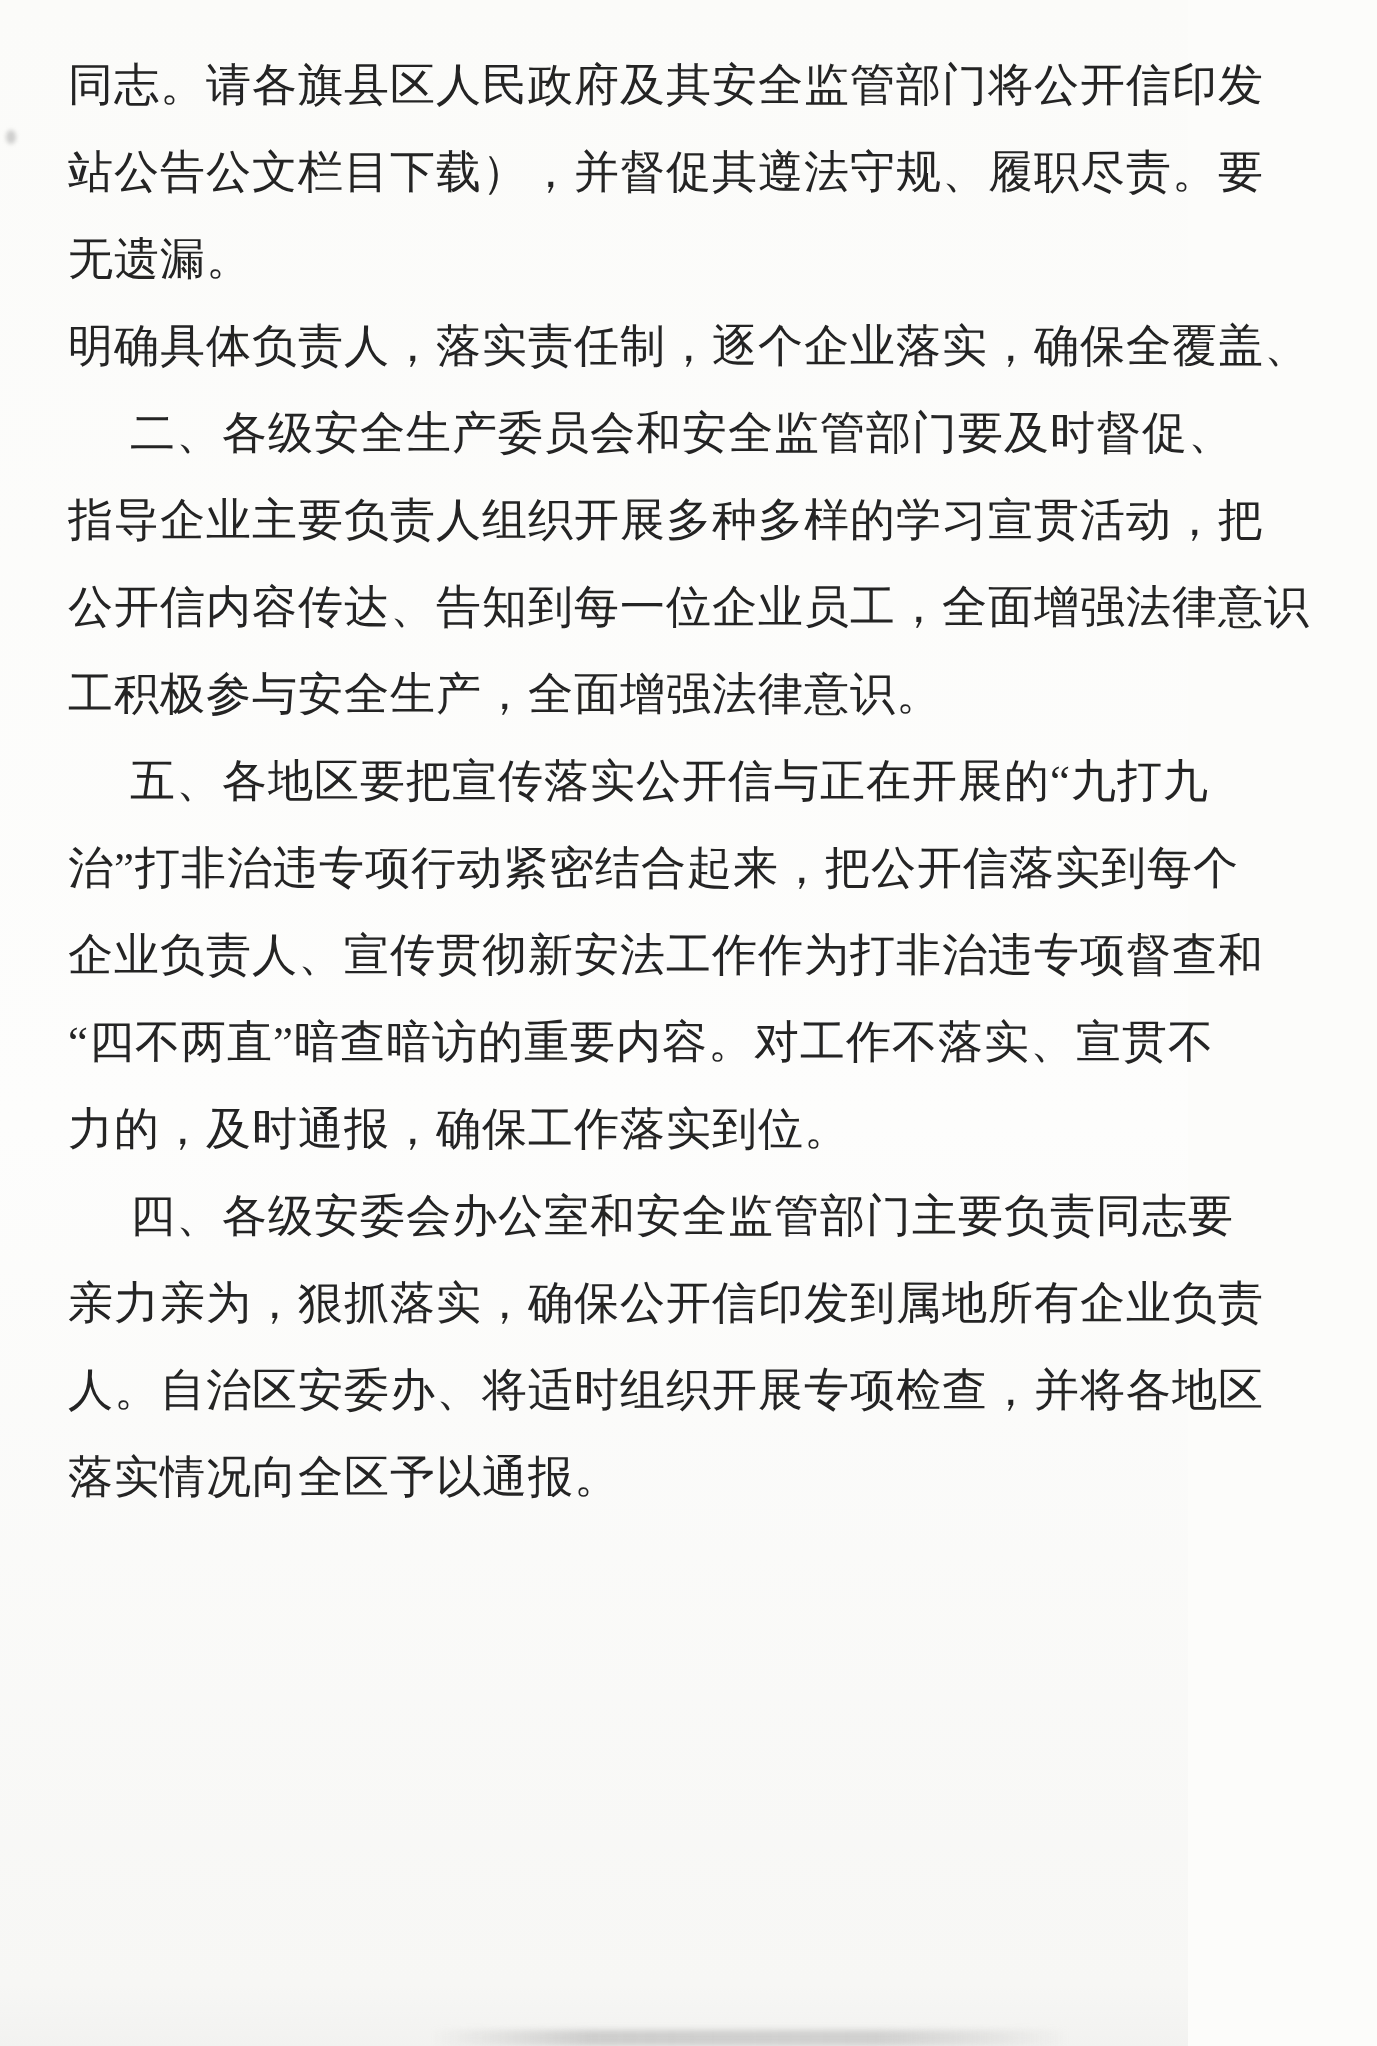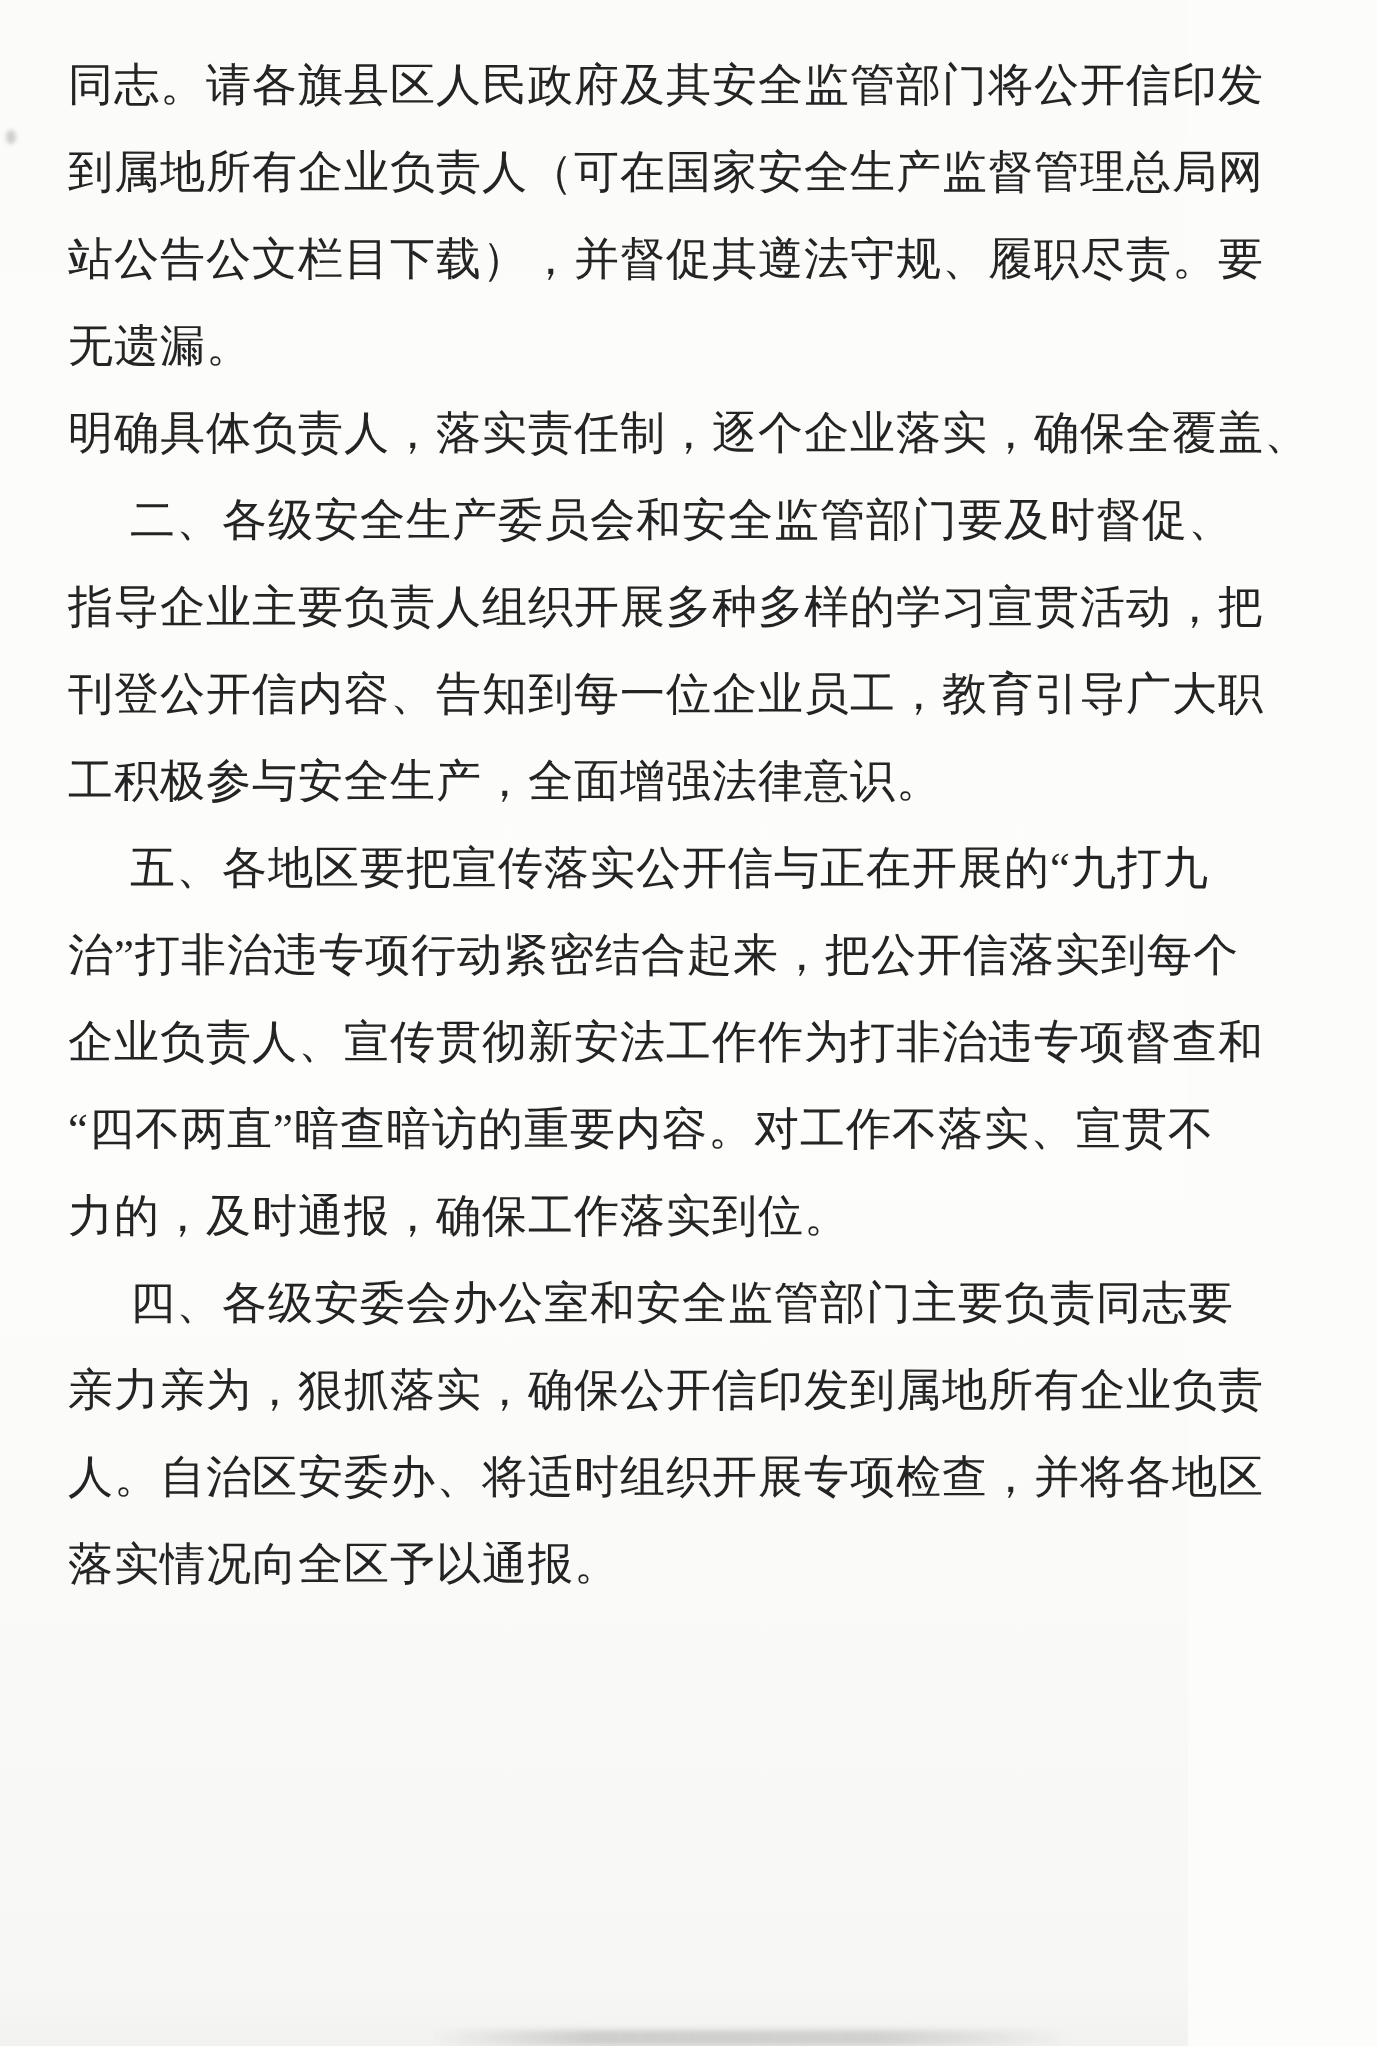--- a/index.html
+++ b/index.html
@@ -61,29 +61,28 @@
     filter: blur(2px);
   }
 </style>
 </head>
 <body>
 
 <div class="page">
   <div class="doc-body">
       <div class="paragraph">
         <div class="line">同志。请各旗县区人民政府及其安全监管部门将公开信印发</div>
-        <div class="line">到属地所有企业负责人（可在国家安全生产监督管理总局网</div>
         <div class="line">站公告公文栏目下载），并督促其遵法守规、履职尽责。要</div>
         <div class="line">无遗漏。</div>
         <div class="line">明确具体负责人，落实责任制，逐个企业落实，确保全覆盖、</div>
       </div>
       <div class="paragraph">
         <div class="line indent">二、各级安全生产委员会和安全监管部门要及时督促、</div>
         <div class="line">指导企业主要负责人组织开展多种多样的学习宣贯活动，把</div>
-        <div class="line">刊登公开信内容、告知到每一位企业员工，教育引导广大职</div>
+        <div class="line">公开信内容传达、告知到每一位企业员工，全面增强法律意识</div>
         <div class="line">工积极参与安全生产，全面增强法律意识。</div>
       </div>
       <div class="paragraph">
         <div class="line indent">五、各地区要把宣传落实公开信与正在开展的“九打九</div>
         <div class="line">治”打非治违专项行动紧密结合起来，把公开信落实到每个</div>
         <div class="line">企业负责人、宣传贯彻新安法工作作为打非治违专项督查和</div>
         <div class="line">“四不两直”暗查暗访的重要内容。对工作不落实、宣贯不</div>
         <div class="line">力的，及时通报，确保工作落实到位。</div>
       </div>
       <div class="paragraph">

